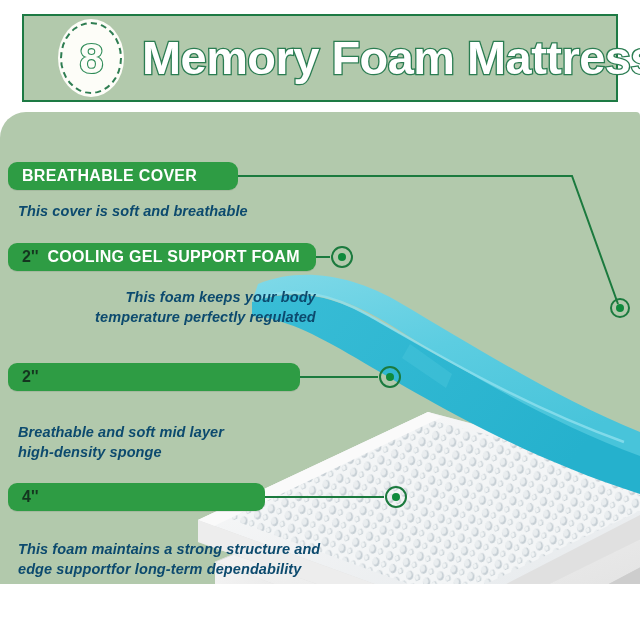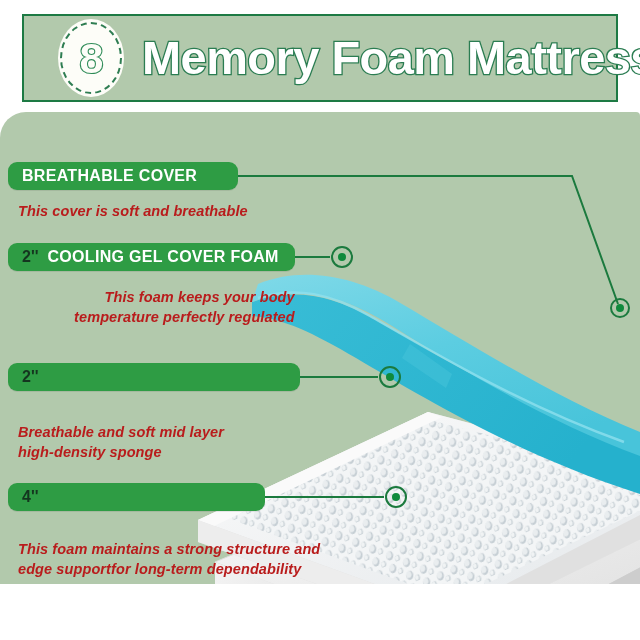--- a/index.html
+++ b/index.html
@@ -121,21 +121,21 @@
     color:#ffffff;
     letter-spacing:0.3px;
     white-space:pre;
   }
   .desc {
     margin-top:11px;
     font-family:"Liberation Sans Narrow","Liberation Sans", sans-serif;
     font-size:14.5px;
     font-style:italic;
     font-weight:bold;
-    color:#b91c1c;
+    color:#0c4a6e;
     line-height:1.38;
     letter-spacing:0.1px;
     white-space:pre-line;
   }
 </style>
 </head>
 <body>
 
 <div id="page">
 
@@ -234,21 +234,21 @@
     <div class="callout" style="left:8px; top:50px;">
       <div class="pill" style="min-width:230px;">
         <span class="ptxt">BREATHABLE COVER</span>
       </div>
       <div class="desc" style="padding-left:10px;">This cover is soft and breathable</div>
     </div>
 
     <div class="callout" style="left:8px; top:131px;">
       <div class="pill" style="min-width:230px;">
         <span class="thick">2''</span>
-        <span class="ptxt">COOLING GEL COVER FOAM</span>
+        <span class="ptxt">COOLING GEL SUPPORT FOAM</span>
       </div>
       <div class="desc" style="padding-left:10px; margin-top:16px;text-align:right;">This foam keeps your body
 temperature perfectly regulated</div>
     </div>
 
     <div class="callout" style="left:8px; top:251px;">
       <div class="pill" style="min-width:292px;">
         <span class="thick">2''</span>
       </div>
       <div class="desc" style="padding-left:10px; margin-top:31px;">Breathable and soft mid layer

